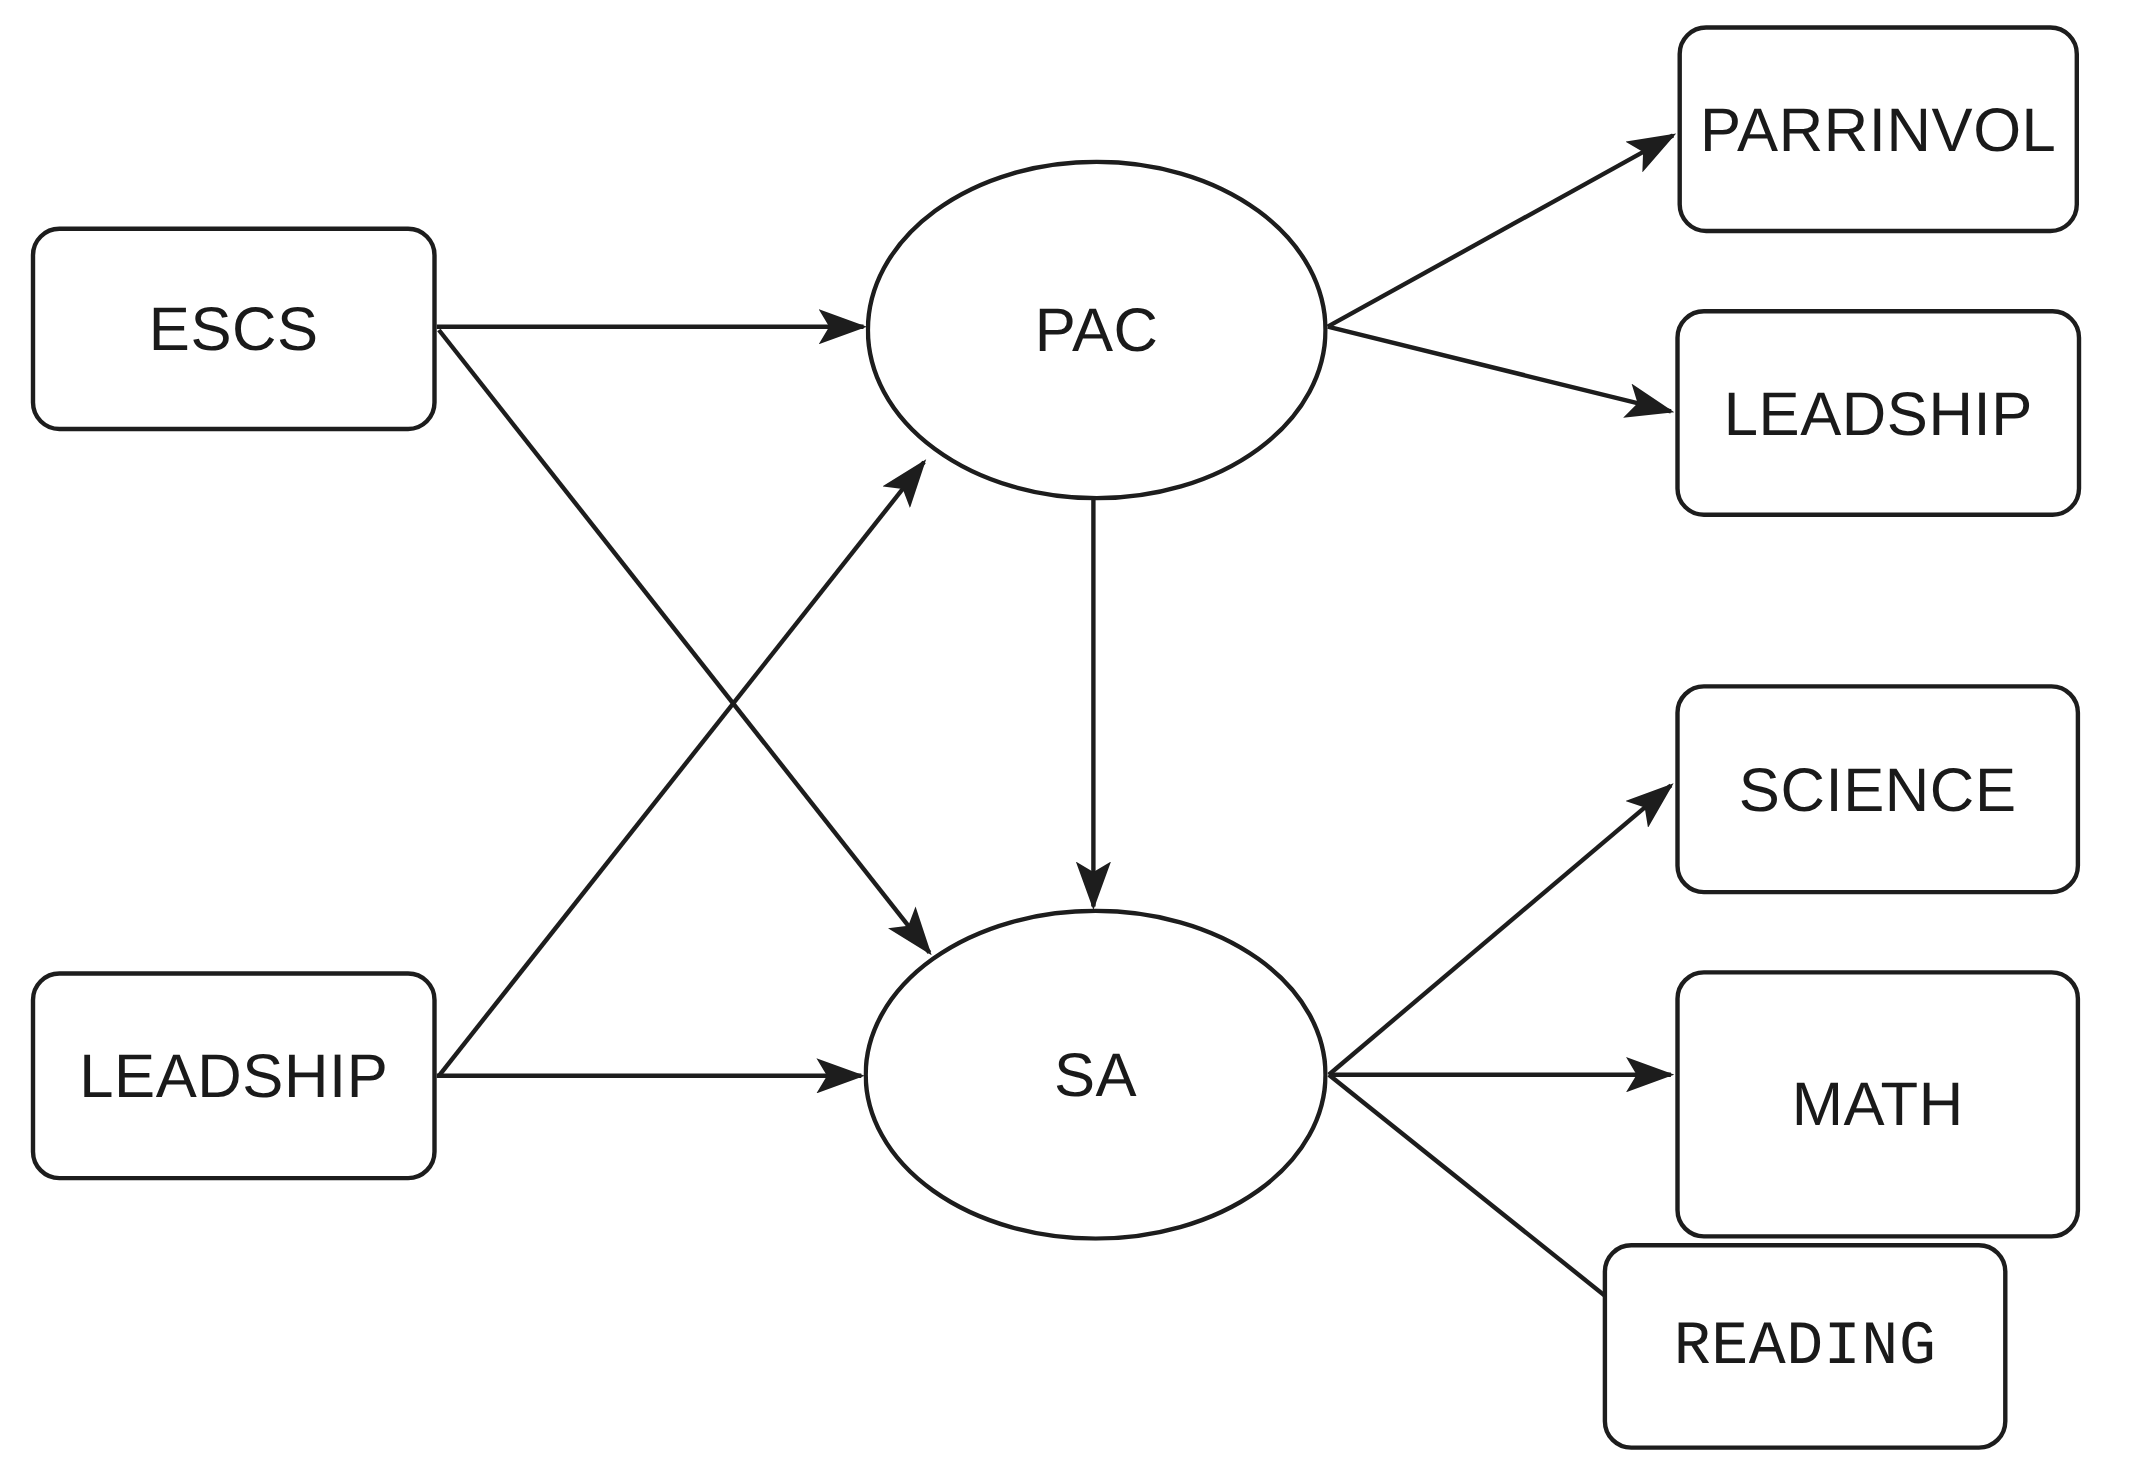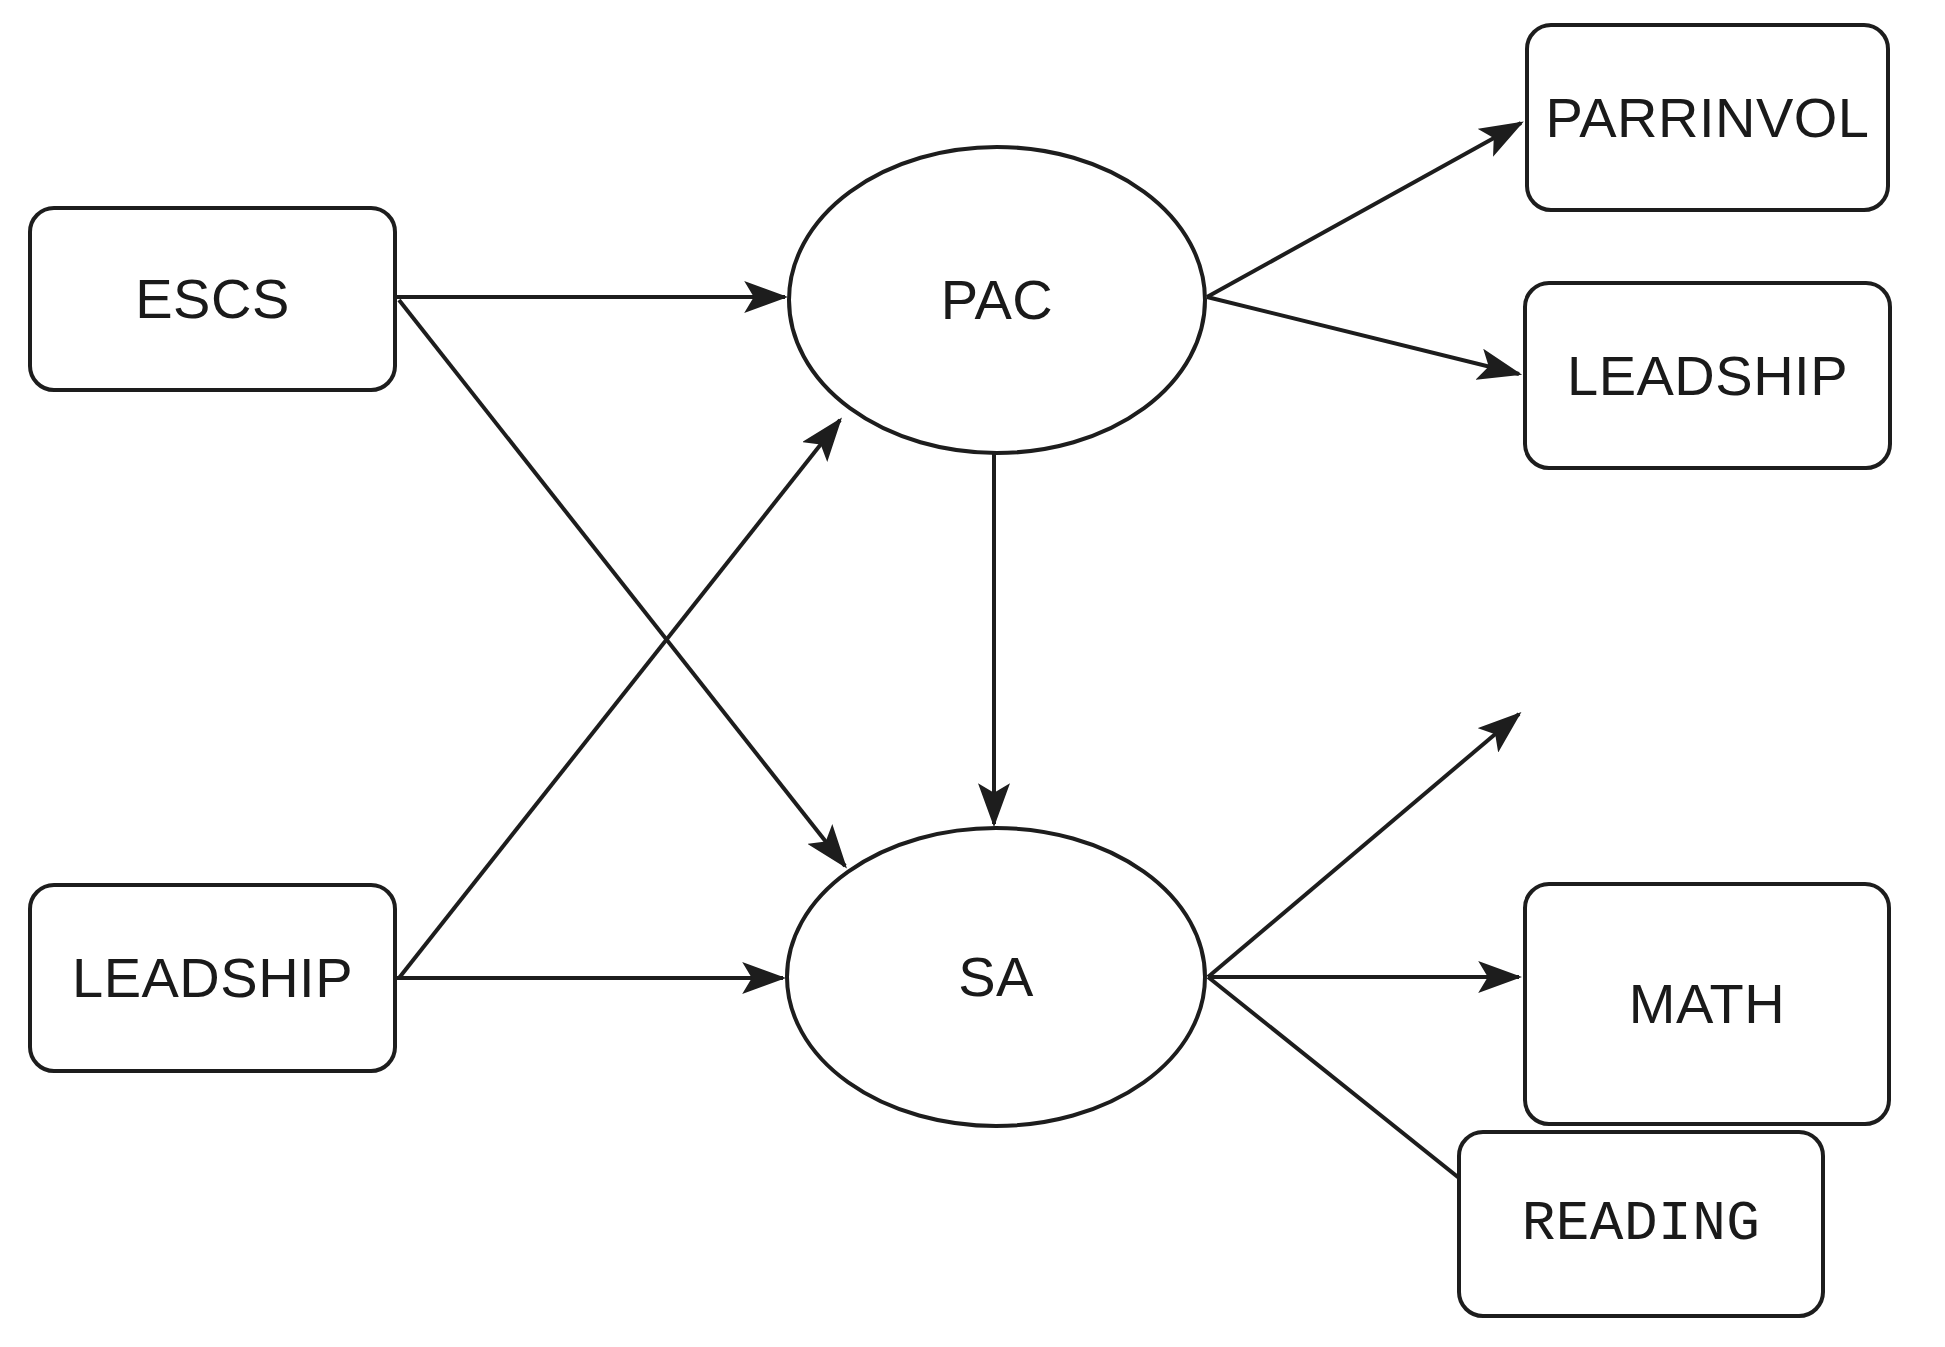--- a/index.html
+++ b/index.html
@@ -119,20 +119,23 @@
     <svg class="ellipse-shape" viewBox="0 0 422 302" preserveAspectRatio="none">
       <ellipse cx="211" cy="151" rx="209" ry="149" fill="#ffffff" stroke="#1d1d1d" stroke-width="4" vector-effect="non-scaling-stroke"></ellipse>
     </svg>
     <span class="node-label">SA</span>
   </div>
 
   <div class="node node-observed" style="left:1523px; top:281px; width:369px; height:189px;">
     <span class="node-label">LEADSHIP</span>
   </div>
 
+  <div class="node node-observed" style="left:1523px; top:622px; width:368px; height:191px;">
+    <span class="node-label">SCIENCE</span>
+  </div>
 
   <div class="node node-observed" style="left:1523px; top:882px; width:368px; height:244px;">
     <span class="node-label">MATH</span>
   </div>
 
   <div class="node node-observed" style="left:1457px; top:1130px; width:368px; height:188px;font-family:Liberation Mono, monospace;">
     <span class="node-label">READING</span>
   </div>
 
 </div>

